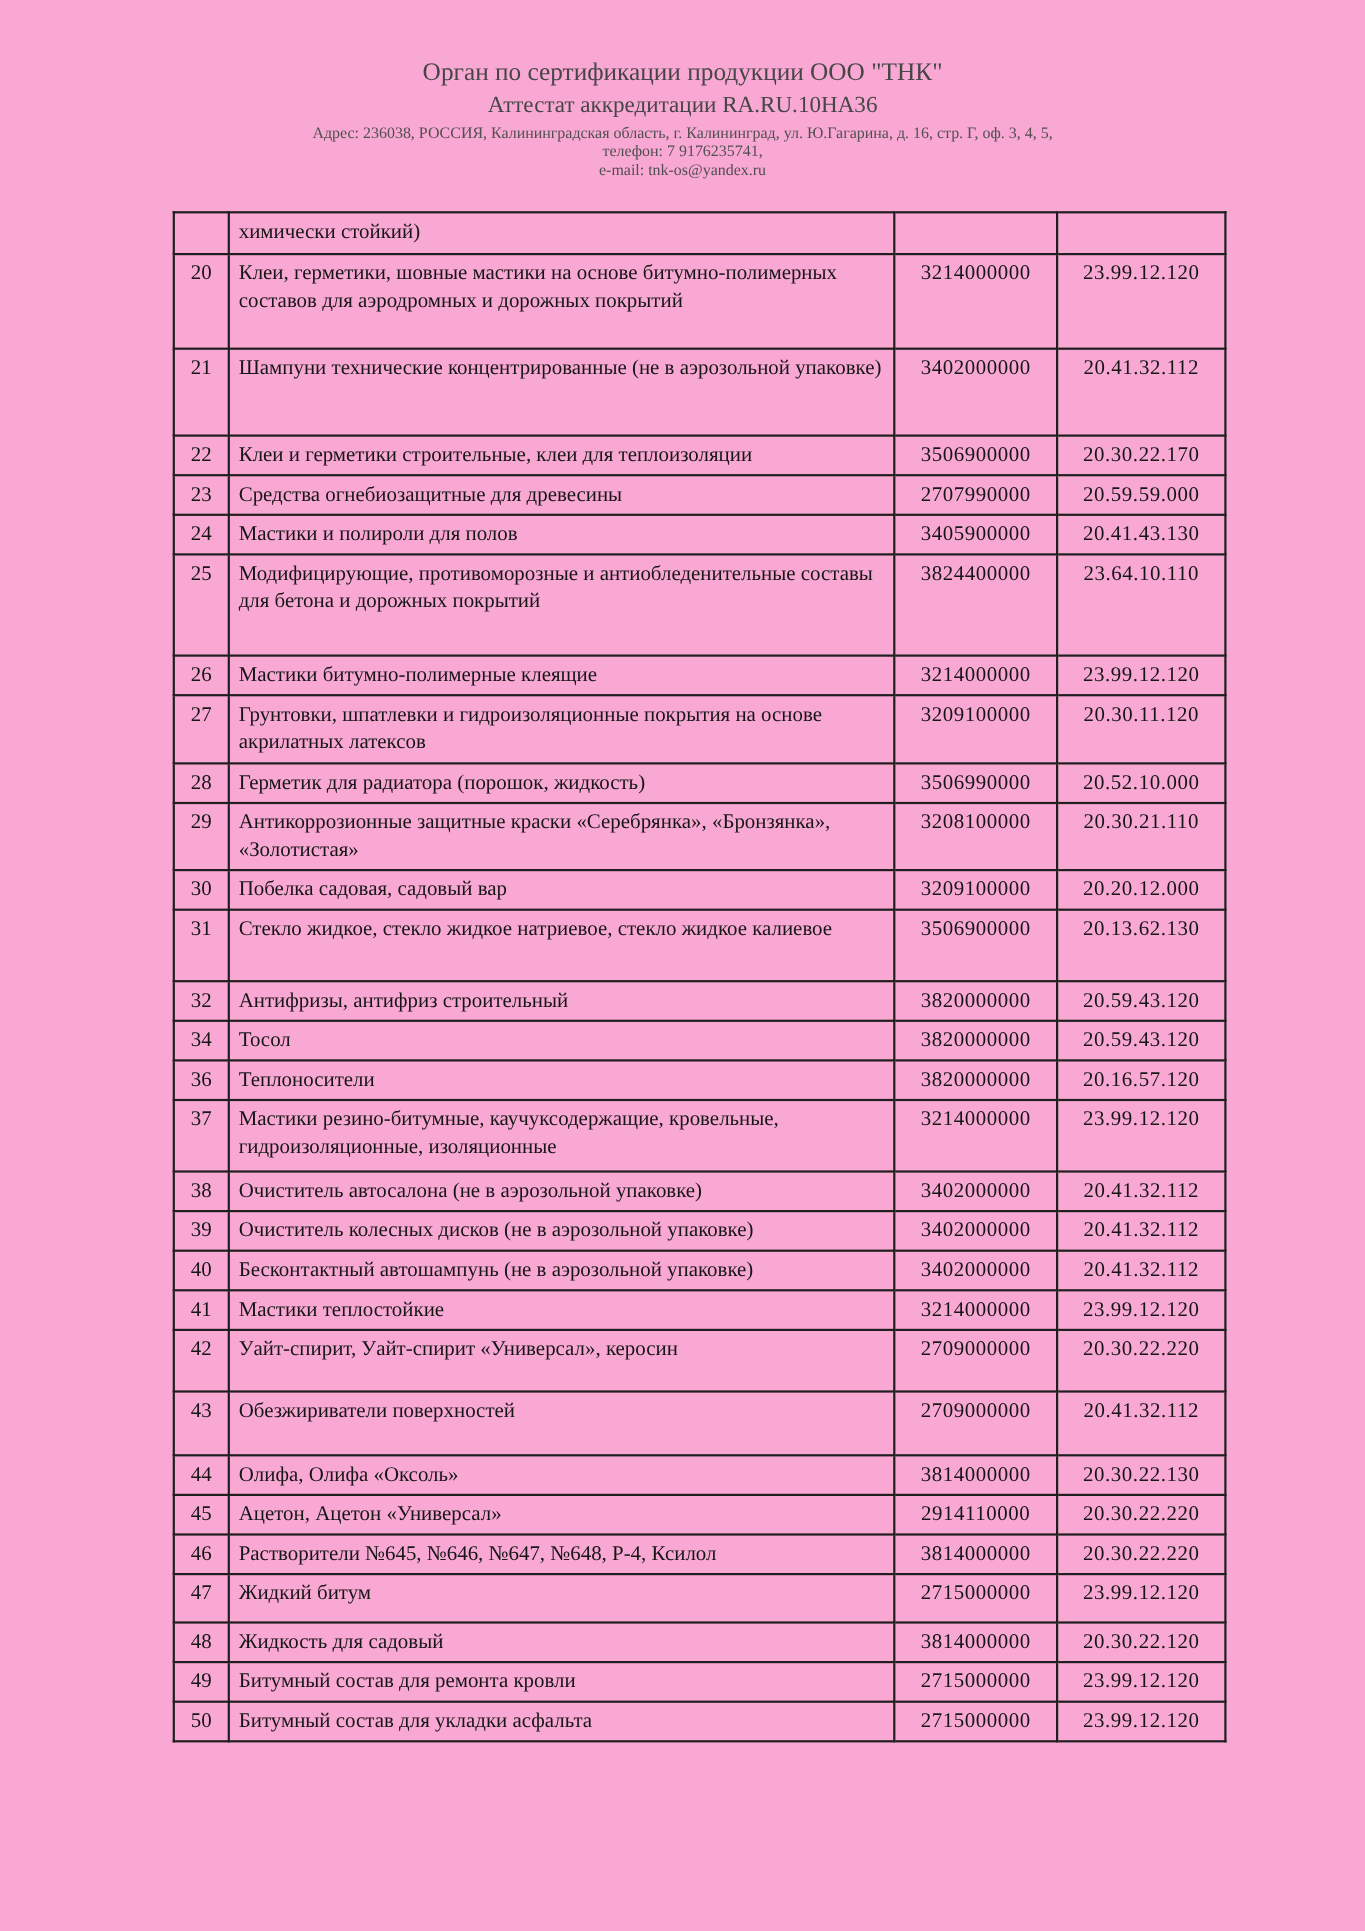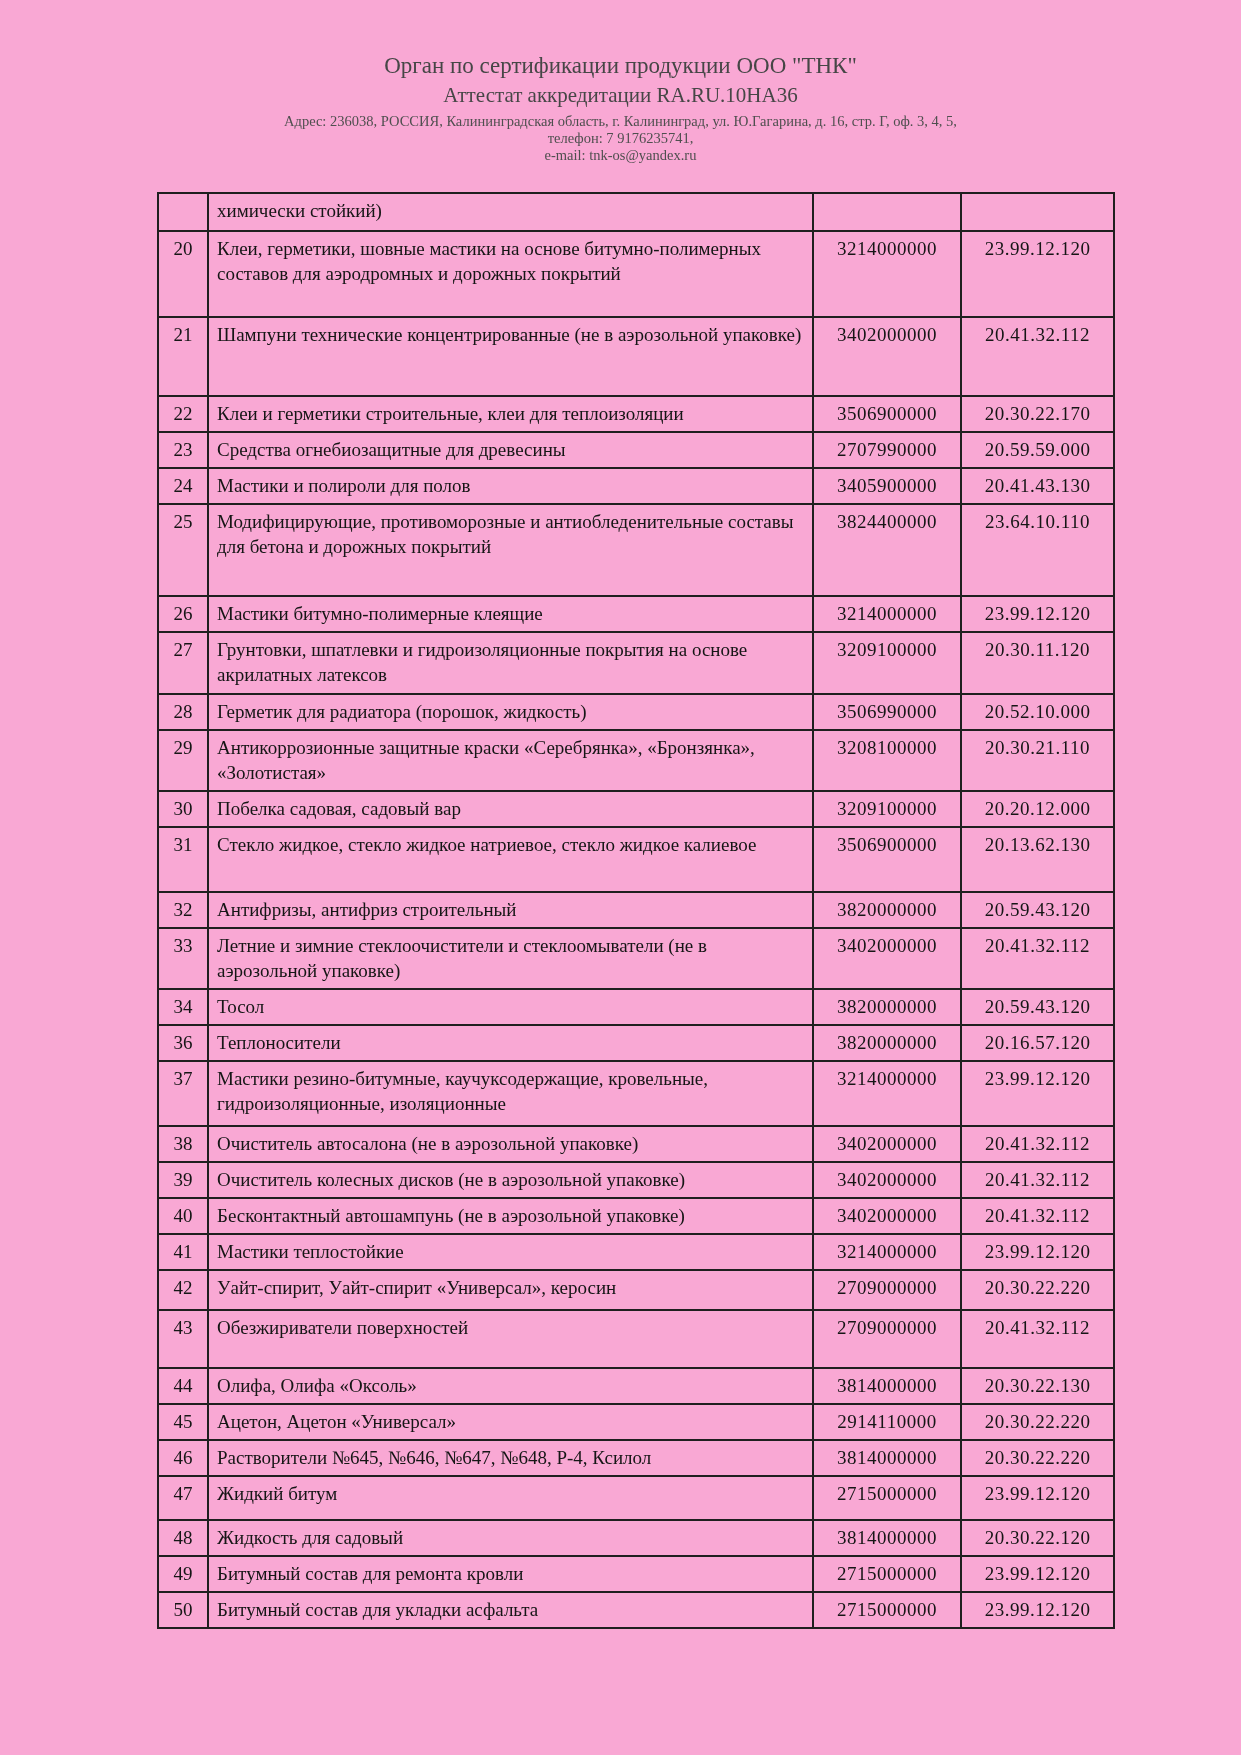--- a/index.html
+++ b/index.html
@@ -146,26 +146,20 @@
           <td class="desc">Стекло жидкое, стекло жидкое натриевое, стекло жидкое калиевое</td>
           <td class="tnved">3506900000</td>
           <td class="okpd">20.13.62.130</td>
         </tr>
         <tr>
           <td class="num">32</td>
           <td class="desc">Антифризы, антифриз строительный</td>
           <td class="tnved">3820000000</td>
           <td class="okpd">20.59.43.120</td>
         </tr>
-        <tr style="height: 60px;">
-          <td class="num">33</td>
-          <td class="desc">Летние и зимние стеклоочистители и стеклоомыватели (не в аэрозольной упаковке)</td>
-          <td class="tnved">3402000000</td>
-          <td class="okpd">20.41.32.112</td>
-        </tr>
         <tr>
           <td class="num">34</td>
           <td class="desc">Тосол</td>
           <td class="tnved">3820000000</td>
           <td class="okpd">20.59.43.120</td>
         </tr>
         <tr>
           <td class="num">36</td>
           <td class="desc">Теплоносители</td>
           <td class="tnved">3820000000</td>
@@ -194,21 +188,21 @@
           <td class="desc">Бесконтактный автошампунь (не в аэрозольной упаковке)</td>
           <td class="tnved">3402000000</td>
           <td class="okpd">20.41.32.112</td>
         </tr>
         <tr>
           <td class="num">41</td>
           <td class="desc">Мастики теплостойкие</td>
           <td class="tnved">3214000000</td>
           <td class="okpd">23.99.12.120</td>
         </tr>
-        <tr style="height: 40px;">
+        <tr style="height: 56px;">
           <td class="num">42</td>
           <td class="desc">Уайт-спирит, Уайт-спирит «Универсал», керосин</td>
           <td class="tnved">2709000000</td>
           <td class="okpd">20.30.22.220</td>
         </tr>
         <tr style="height: 58px;">
           <td class="num">43</td>
           <td class="desc">Обезжириватели поверхностей</td>
           <td class="tnved">2709000000</td>
           <td class="okpd">20.41.32.112</td>

